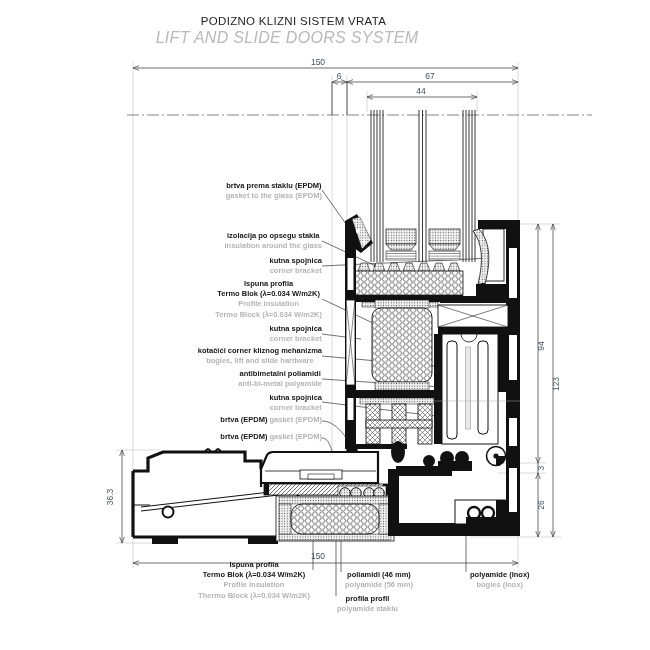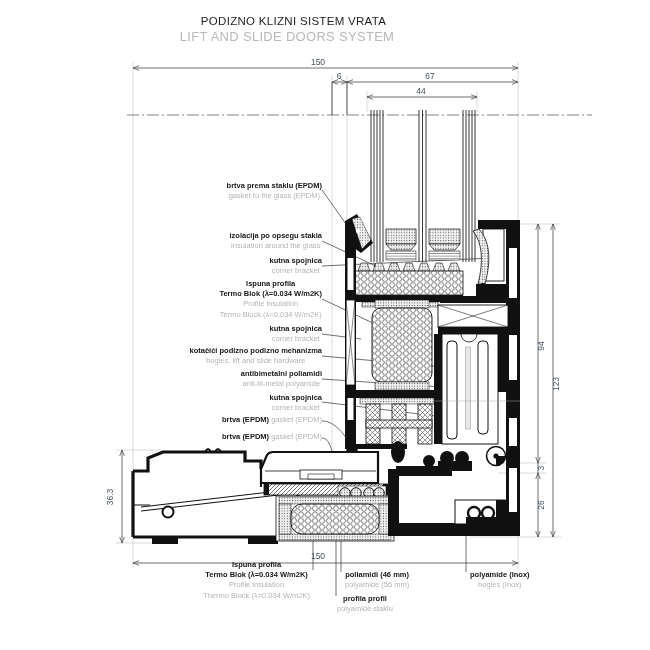--- a/index.html
+++ b/index.html
@@ -2,24 +2,24 @@
 <html><head>
 <meta charset="utf-8">
 <style>
   html,body{margin:0;padding:0;background:#ffffff;}
   #canvas{position:relative;width:650px;height:650px;background:#ffffff;overflow:hidden;
           font-family:"Liberation Sans",sans-serif;}
   #drawing-svg{position:absolute;left:0;top:0;}
   .title-hr{position:absolute;top:15px;left:0;width:587px;text-align:center;
             font-size:11.5px;letter-spacing:.3px;color:#1f1f1f;}
   .title-en{position:absolute;top:29px;left:0;width:574px;text-align:center;
-            font-size:13px;letter-spacing:.3px;color:#b9b9b9;}
+            font-size:16px;letter-spacing:.3px;color:#b9b9b9;font-style:italic;}
   .lbl{position:absolute;font-size:7.5px;line-height:10.2px;white-space:nowrap;color:#161616;font-weight:bold;}
   .lbl div{margin:0;text-align:center;}
-  .lbl .en{font-weight:normal;color:#b4b4b4;}
+  .lbl .en{font-weight:bold;color:#b4b4b4;}
   .left-lbl{right:328px;text-align:right;}
   .ralign{text-align:right;}
   svg text{font-family:"Liberation Sans",sans-serif;font-size:8.5px;fill:#46525e;}
 </style>
 </head>
 <body>
 
 <div id="canvas">
 
 <svg id="drawing-svg" width="650" height="650" viewBox="0 0 650 650">
@@ -291,21 +291,21 @@
   <div>Ispuna profila</div>
   <div>Termo Blok (λ=0.034 W/m2K)</div>
   <div class="en">Profile insulation</div>
   <div class="en">Termo Block (λ=0.034 W/m2K)</div>
 </div>
 <div class="lbl left-lbl" style="top:324px">
   <div>kutna spojnica</div>
   <div class="en">corner bracket</div>
 </div>
 <div class="lbl left-lbl" style="top:346px">
-  <div>kotačići podizno podizno mehanizma</div>
+  <div>kotačići corner kliznog mehanizma</div>
   <div class="en">bogies, lift and slide hardware</div>
 </div>
 <div class="lbl left-lbl" style="top:369px">
   <div>antibimetalni poliamidi</div>
   <div class="en">anti-bi-metal polyamide</div>
 </div>
 <div class="lbl left-lbl" style="top:393px">
   <div>kutna spojnica</div>
   <div class="en">corner bracket</div>
 </div>

